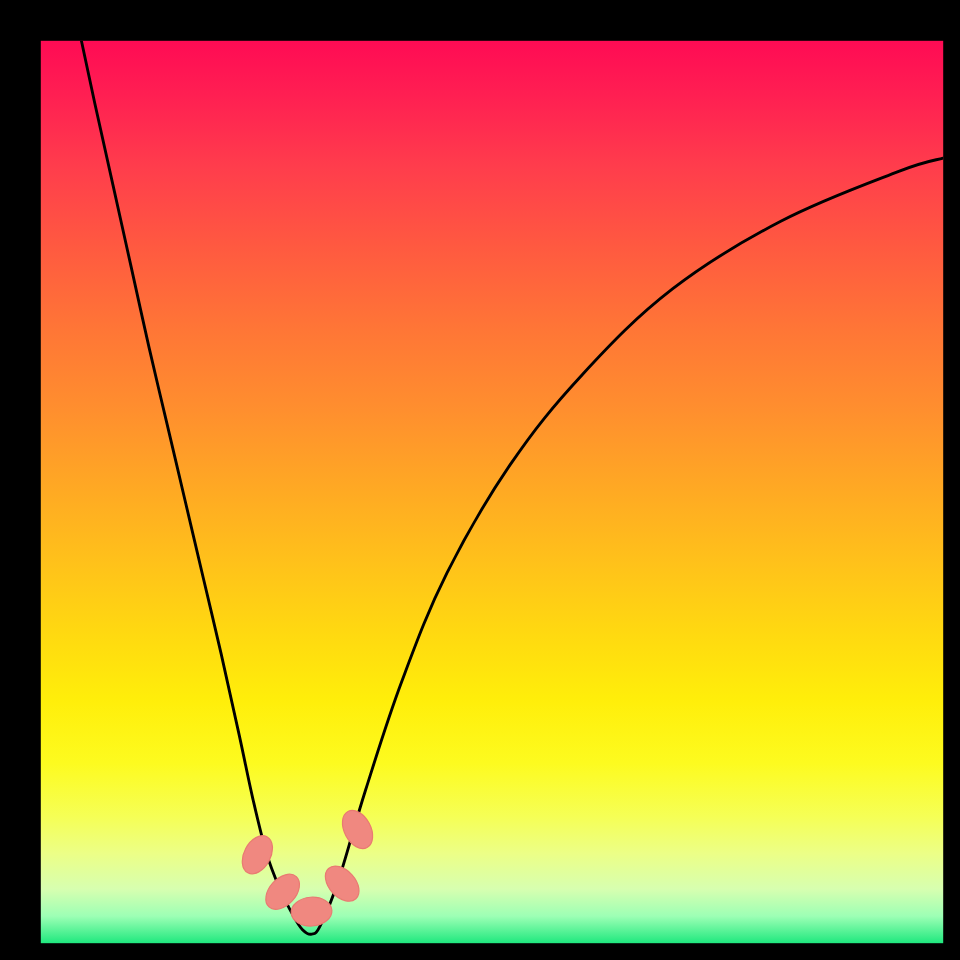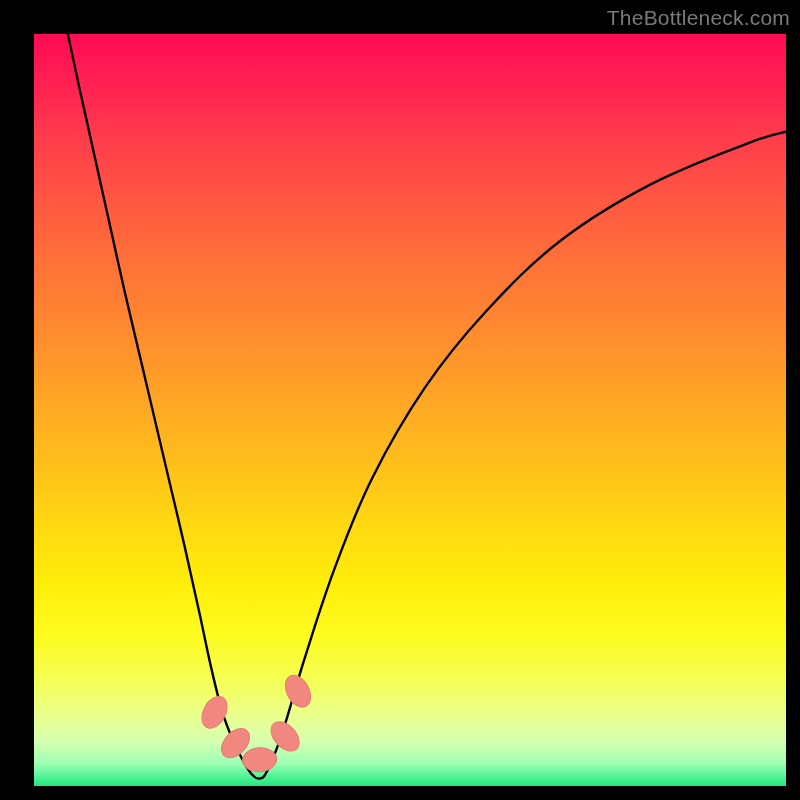--- a/index.html
+++ b/index.html
@@ -60,21 +60,20 @@
     left: 0;
     top: 0;
     width: 752px;
     height: 752px;
   }
 </style>
 </head>
 <body>
 
 <div class="frame">
-  <div class="watermark">TheBottleneck.com</div>
   <div class="plot">
     <svg class="curve" viewBox="0 0 752 752" preserveAspectRatio="none">
       <path id="curve-path" fill="none" stroke="#000000" stroke-width="2.4" stroke-linecap="round" d="M 33.84 0.00 C 35.87 9.48, 40.38 30.98, 45.12 52.64 C 49.86 74.30, 54.75 95.96, 60.16 120.32 C 65.57 144.68, 69.79 163.64, 75.20 188.00 C 80.61 212.36, 84.83 231.99, 90.24 255.68 C 95.65 279.37, 99.87 296.59, 105.28 319.60 C 110.69 342.61, 114.91 360.51, 120.32 383.52 C 125.73 406.53, 129.95 424.43, 135.36 447.44 C 140.77 470.45, 144.99 487.67, 150.40 511.36 C 155.81 535.05, 160.70 557.38, 165.44 579.04 C 170.18 600.70, 172.66 614.08, 176.72 631.68 C 180.78 649.28, 183.94 663.26, 188.00 676.80 C 192.06 690.34, 195.22 697.40, 199.28 706.88 C 203.34 716.36, 207.18 723.35, 210.56 729.44 C 213.94 735.53, 215.37 738.01, 218.08 740.72 C 220.79 743.43, 222.89 745.16, 225.60 744.48 C 228.31 743.80, 229.06 745.08, 233.12 736.96 C 237.18 728.84, 241.39 719.66, 248.16 699.36 C 254.93 679.06, 261.24 653.94, 270.72 624.16 C 280.20 594.38, 288.62 566.41, 300.80 533.92 C 312.98 501.43, 322.16 476.17, 338.40 443.68 C 354.64 411.19, 370.74 383.22, 391.04 353.44 C 411.34 323.66, 426.84 304.64, 451.20 278.24 C 475.56 251.84, 496.62 229.81, 526.40 206.80 C 556.18 183.79, 582.80 168.00, 616.64 150.40 C 650.48 132.80, 690.04 118.52, 714.40 109.04 C 738.76 99.56, 745.23 99.79, 752.00 97.76"></path>
       <g id="marker-group">
           <ellipse cx="180.48" cy="678.30" rx="11" ry="17" fill="#f08880" stroke="#e97a72" stroke-width="1" transform="rotate(28 180.48 678.30)"></ellipse>
           <ellipse cx="201.54" cy="709.14" rx="11" ry="17" fill="#f08880" stroke="#e97a72" stroke-width="1" transform="rotate(42 201.54 709.14)"></ellipse>
           <ellipse cx="225.60" cy="725.68" rx="12" ry="17" fill="#f08880" stroke="#e97a72" stroke-width="1" transform="rotate(86 225.60 725.68)"></ellipse>
           <ellipse cx="251.17" cy="702.37" rx="11" ry="17" fill="#f08880" stroke="#e97a72" stroke-width="1" transform="rotate(-42 251.17 702.37)"></ellipse>
           <ellipse cx="263.95" cy="657.25" rx="11" ry="17" fill="#f08880" stroke="#e97a72" stroke-width="1" transform="rotate(-28 263.95 657.25)"></ellipse>
         </g>

